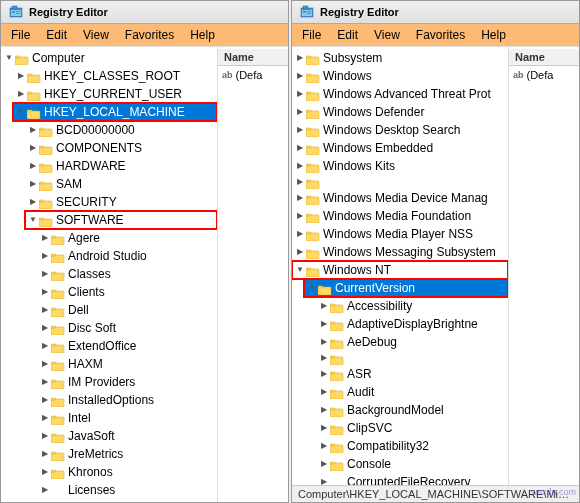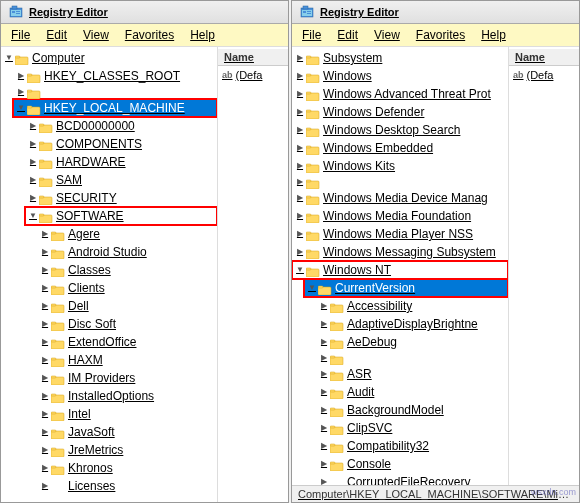--- a/index.html
+++ b/index.html
@@ -14,36 +14,35 @@
       overflow: hidden;
     }
 
     .registry-window {
       background: #fff;
       border: 1px solid #999;
       display: flex;
       flex-direction: column;
       flex: 1;
       min-width: 0;
-      text-decoration: underline;
     }
 
     .title-bar {
       background: linear-gradient(to bottom, #f0f0f0, #e0e0e0);
       border-bottom: 1px solid #aaa;
       padding: 4px 8px;
       display: flex;
       align-items: center;
       gap: 6px;
       font-size: 11px;
       font-weight: 600;
     }
 
     .menu-bar {
-      background: #fef9c3;
+      background: #fdba74;
       border-bottom: 1px solid #ddd;
       padding: 2px 4px;
       display: flex;
       gap: 4px;
     }
 
     .menu-item {
       padding: 2px 6px;
       cursor: pointer;
       font-size: 12px;
@@ -205,20 +204,21 @@
         </div>
 
         <div class="tree-item indent-1">
           <span class="tree-expander">▶</span>
           <span class="folder-icon">
             <svg width="14" height="11" viewBox="0 0 14 11">
                 <rect x="0" y="3" width="13" height="8" rx="1" fill="#ffd966" stroke="#d4a017" stroke-width="0.5"></rect>
                 <rect x="0" y="2" width="5" height="2" rx="1" fill="#ffd966" stroke="#d4a017" stroke-width="0.5"></rect>
               </svg>
           </span>
+          <span class="tree-label">HKEY_CURRENT_USER</span>
         </div>
 
         <div class="tree-item indent-1 selected" style="outline:2px solid red;outline-offset:-1px;">
           <span class="tree-expander">▼</span>
           <span class="folder-icon">
             <svg width="14" height="11" viewBox="0 0 14 11">
                 <rect x="0" y="3" width="13" height="8" rx="1" fill="#ffd966" stroke="#d4a017" stroke-width="0.5"></rect>
                 <rect x="0" y="2" width="5" height="2" rx="1" fill="#ffd966" stroke="#d4a017" stroke-width="0.5"></rect>
               </svg>
           </span>

